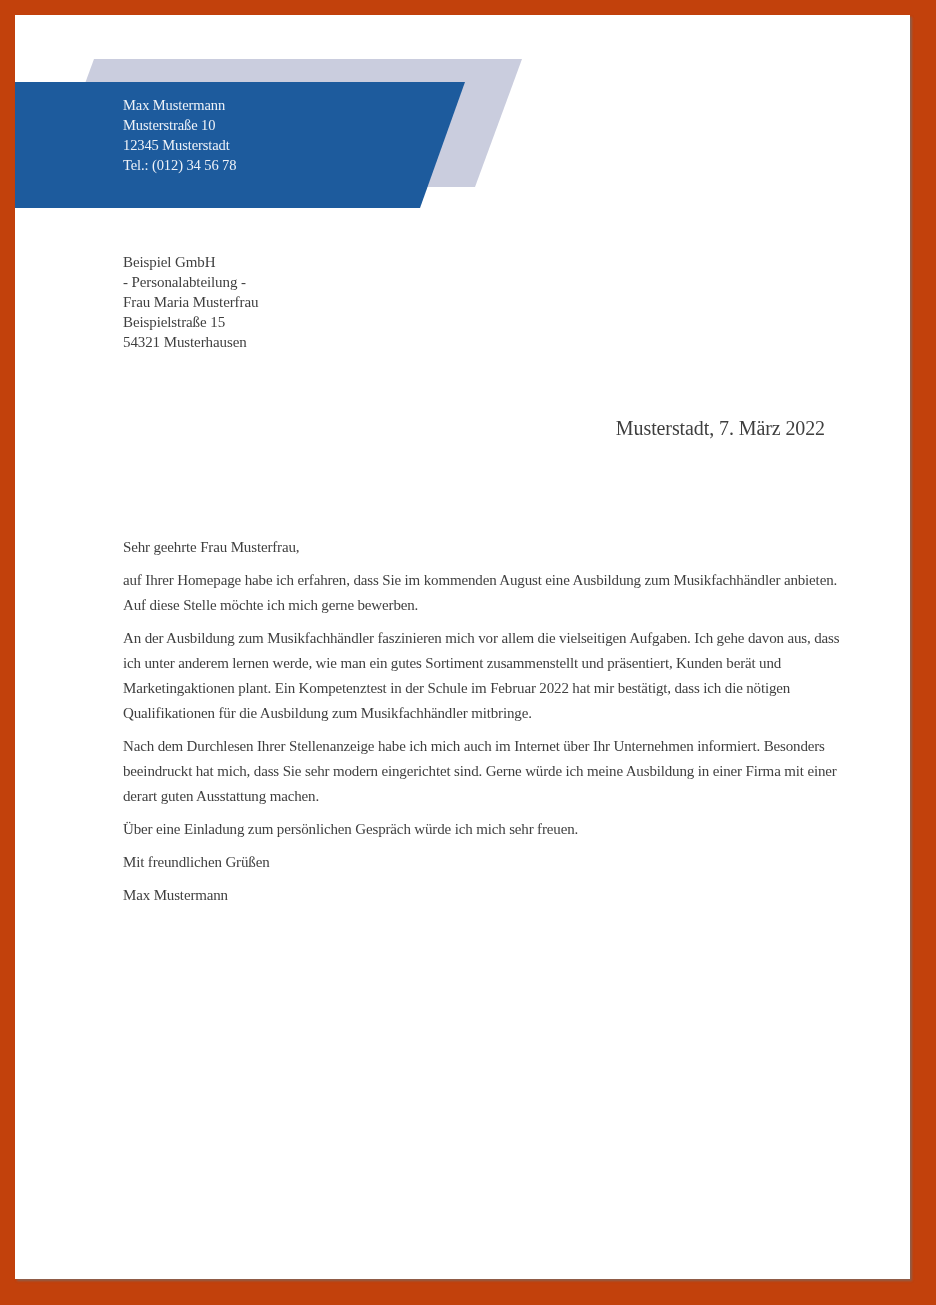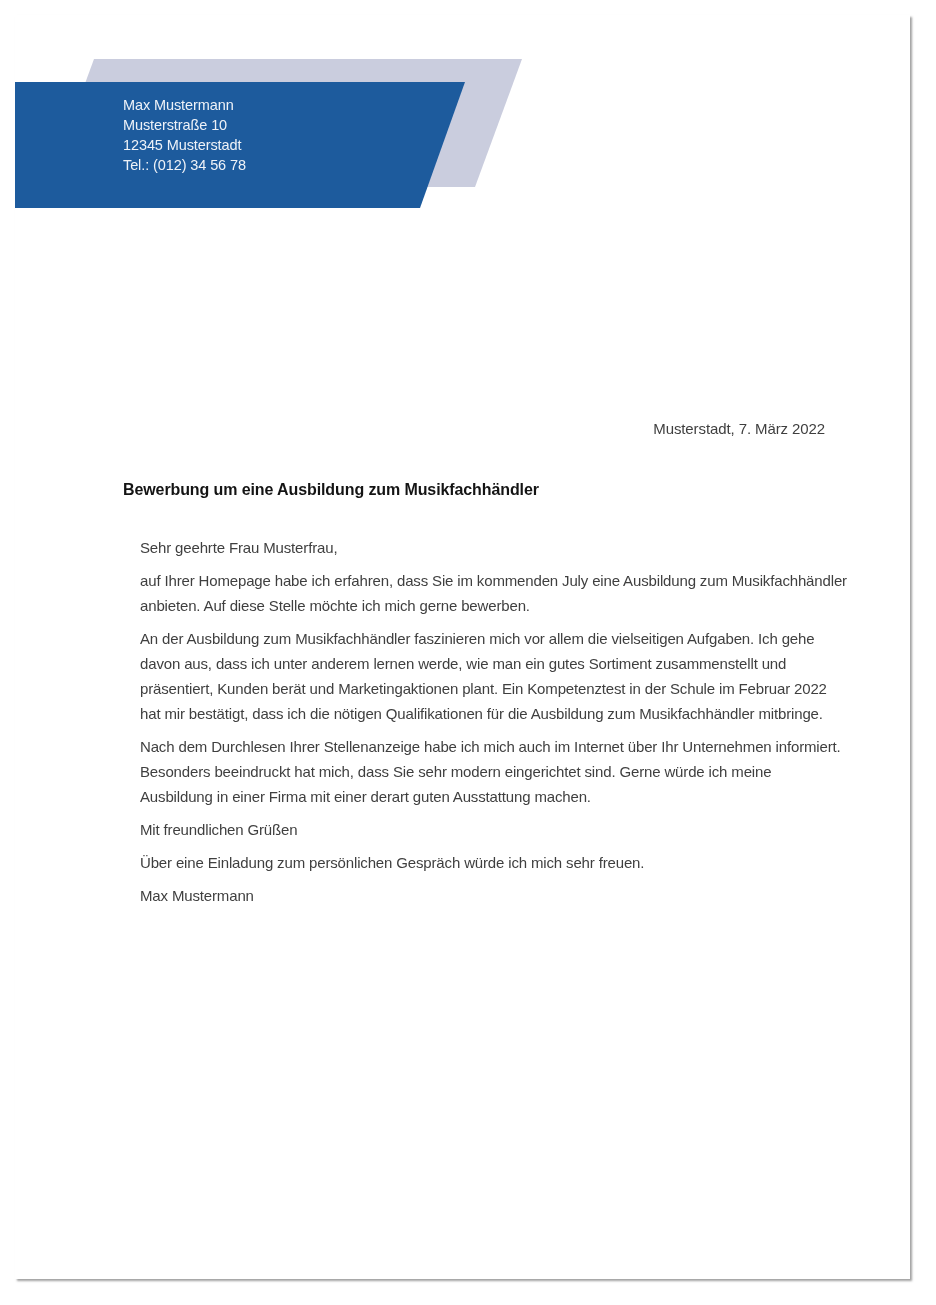--- a/index.html
+++ b/index.html
@@ -7,21 +7,22 @@
     width: 936px;
     height: 1305px;
     background: #000000;
     font-family: "Liberation Sans", "DejaVu Sans", sans-serif;
     overflow: hidden;
   }
   .frame {
     position: relative;
     width: 936px;
     height: 1305px;
-    background: #ffffff;
+    background: #c2410c;
+    font-family: Liberation Serif, serif;
   }
   .page {
     position: absolute;
     left: 15px;
     top: 15px;
     width: 895px;
     height: 1264px;
     background: #ffffff;
     box-shadow: 2px 2px 2px rgba(110,110,110,0.65);
   }
@@ -59,21 +60,21 @@
     color: #3f3f3f;
     font-size: 15px;
     line-height: 20px;
     letter-spacing: -0.1px;
   }
   .date-line {
     position: absolute;
     top: 403px;
     right: 85px;
     color: #3f3f3f;
-    font-size: 15px;
+    font-size: 20px;
     line-height: 21px;
     letter-spacing: -0.1px;
   }
   .subject {
     position: absolute;
     left: 108px;
     top: 466px;
     color: #141414;
     font-size: 16px;
     font-weight: 700;
@@ -83,21 +84,21 @@
   .body-text {
     position: absolute;
     left: 108px;
     top: 520px;
     width: 724px;
     color: #3f3f3f;
     font-size: 15px;
     line-height: 25px;
     letter-spacing: -0.15px;
   }
-  .body-text p { margin: 0 0 8px 17px; }
+  .body-text p { margin: 0 0 8px 0; }
   .signature {
     margin-top: 31px;
   }
 </style>
 </head>
 <body>
 
 <div class="frame">
   <div class="page">
 
@@ -105,29 +106,35 @@
 
     <div class="banner">
       <div class="sender-lines">
         <div>Max Mustermann</div>
         <div>Musterstraße 10</div>
         <div>12345 Musterstadt</div>
         <div>Tel.: (012) 34 56 78</div>
       </div>
     </div>
 
+    <div class="recipient">
+      <div>Beispiel GmbH</div>
+      <div>- Personalabteilung -</div>
+      <div>Frau Maria Musterfrau</div>
+      <div>Beispielstraße 15</div>
+      <div>54321 Musterhausen</div>
+    </div>
 
     <div class="date-line">Musterstadt, 7. März 2022</div>
 
-    <div class="subject">Bewerbung um eine Ausbildung zum Musikfachhändler</div>
 
     <div class="body-text">
       <p>Sehr geehrte Frau Musterfrau,</p>
-      <p>auf Ihrer Homepage habe ich erfahren, dass Sie im kommenden July eine Ausbildung zum Musikfachhändler anbieten. Auf diese Stelle möchte ich mich gerne bewerben.</p>
+      <p>auf Ihrer Homepage habe ich erfahren, dass Sie im kommenden August eine Ausbildung zum Musikfachhändler anbieten. Auf diese Stelle möchte ich mich gerne bewerben.</p>
       <p>An der Ausbildung zum Musikfachhändler faszinieren mich vor allem die vielseitigen Aufgaben. Ich gehe davon aus, dass ich unter anderem lernen werde, wie man ein gutes Sortiment zusammenstellt und präsentiert, Kunden berät und Marketingaktionen plant. Ein Kompetenztest in der Schule im Februar 2022 hat mir bestätigt, dass ich die nötigen Qualifikationen für die Ausbildung zum Musikfachhändler mitbringe.</p>
       <p>Nach dem Durchlesen Ihrer Stellenanzeige habe ich mich auch im Internet über Ihr Unternehmen informiert. Besonders beeindruckt hat mich, dass Sie sehr modern eingerichtet sind. Gerne würde ich meine Ausbildung in einer Firma mit einer derart guten Ausstattung machen.</p>
+      <p>Über eine Einladung zum persönlichen Gespräch würde ich mich sehr freuen.</p>
       <p>Mit freundlichen Grüßen</p>
-      <p>Über eine Einladung zum persönlichen Gespräch würde ich mich sehr freuen.</p>
       <p class="signature">Max Mustermann</p>
     </div>
 
   </div>
 </div>
 
 </body></html>

